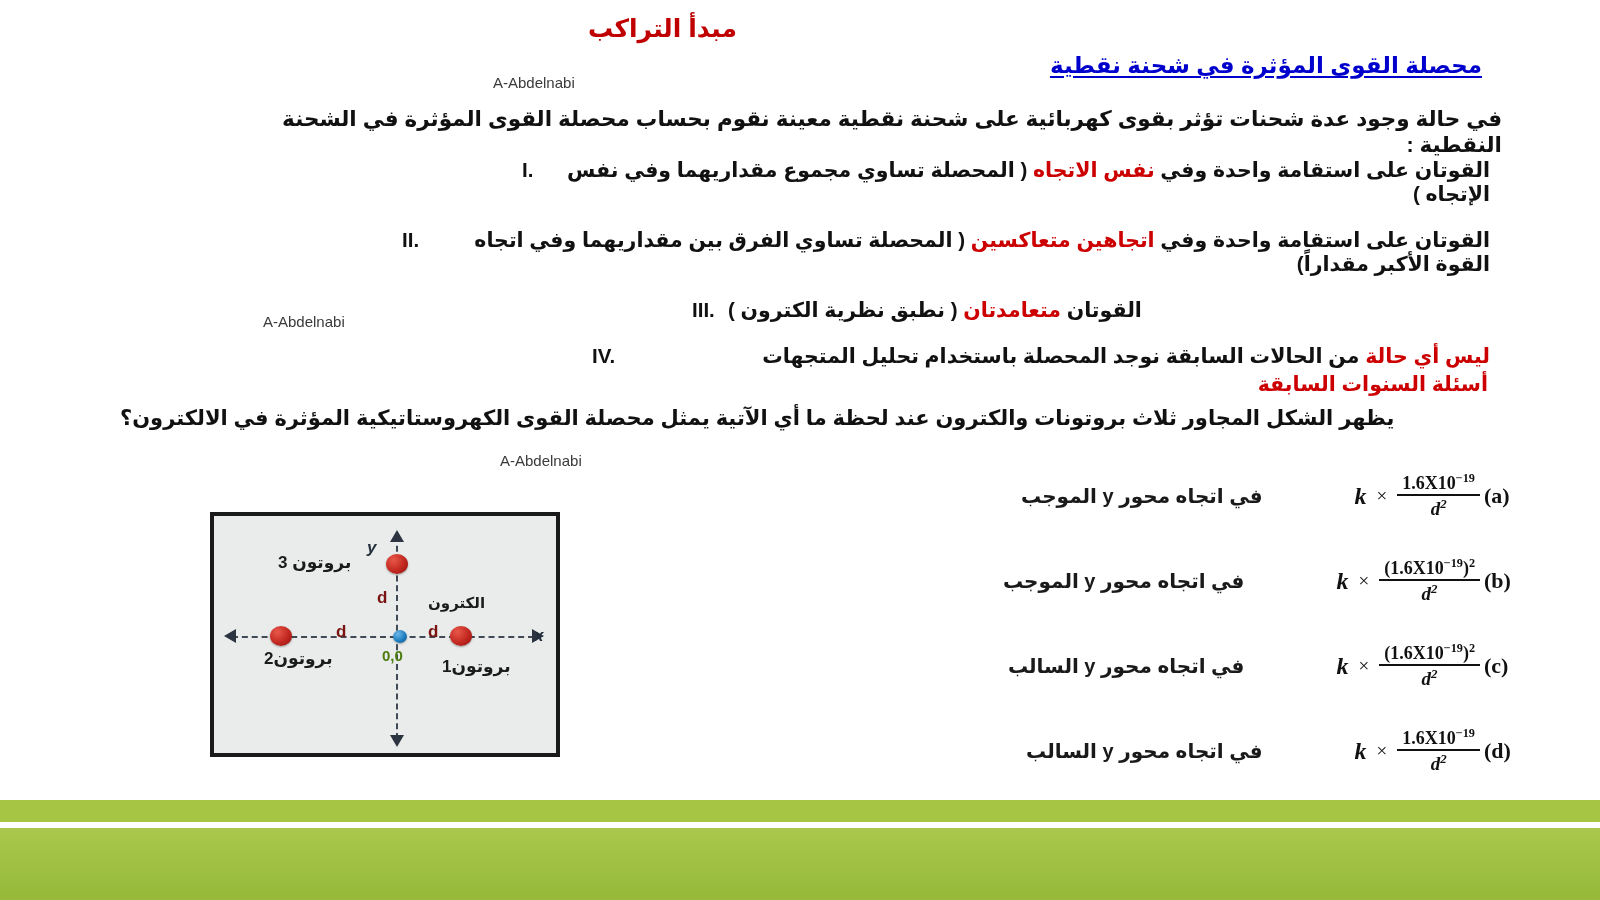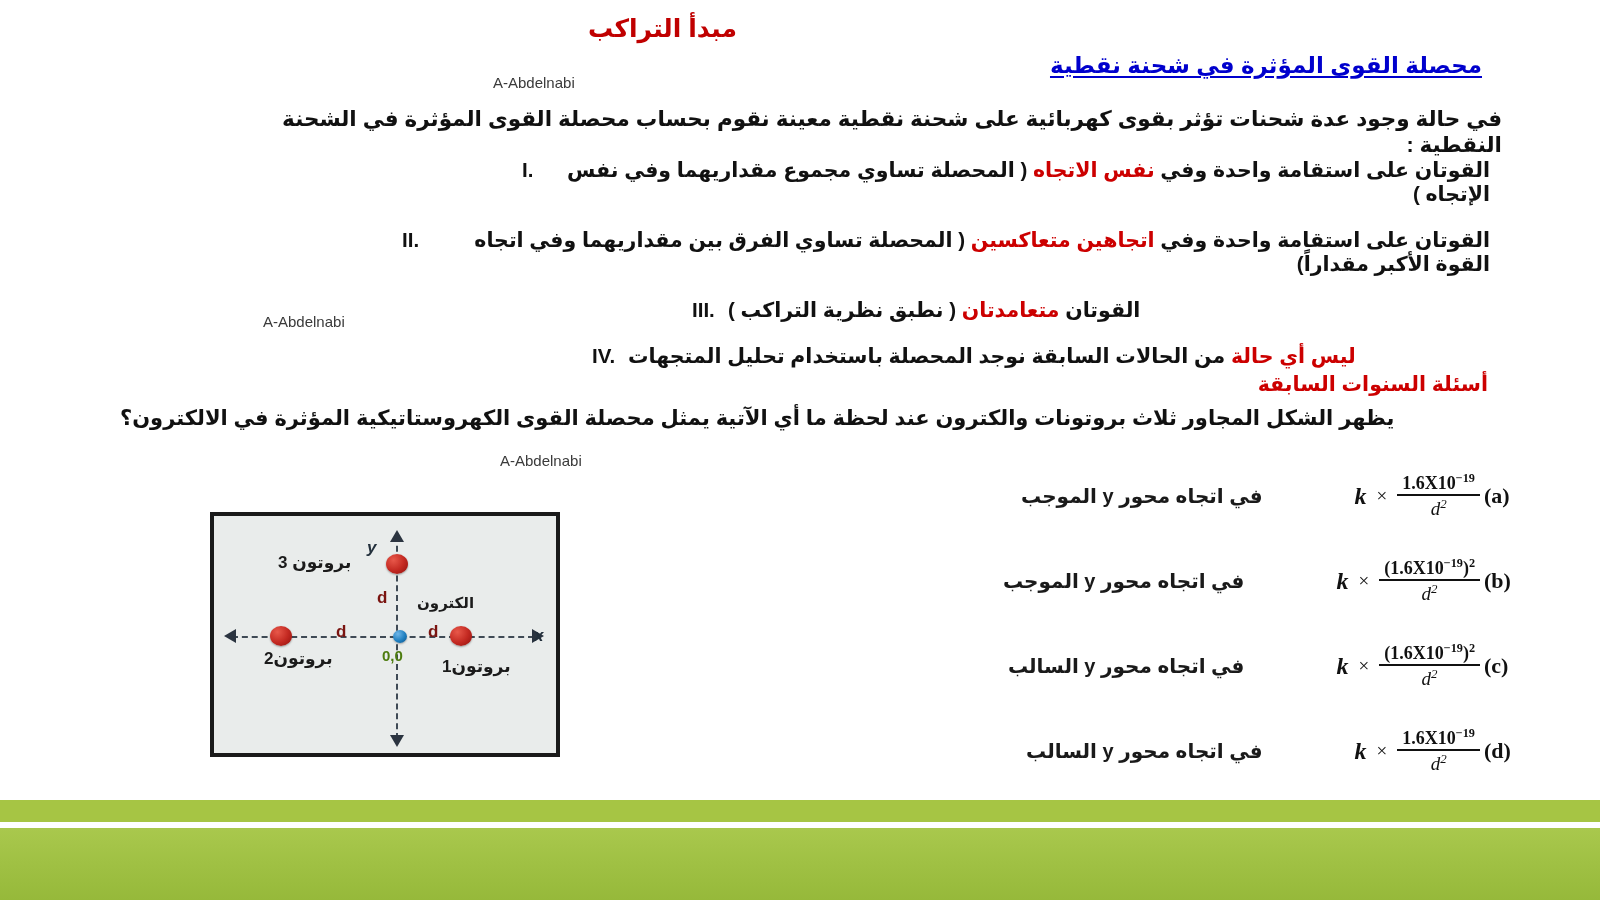--- a/index.html
+++ b/index.html
@@ -90,21 +90,21 @@
   .list-row .body {
     order: 1;
     text-align: right;
     flex: 0 1 auto;
   }
   .r { color: #cc0000; }
 
   .list-row.i1 { padding-left: 260px; }
   .list-row.i2 { padding-left: 140px; }
   .list-row.i3 { padding-left: 430px; }
-  .list-row.i4 { padding-left: 330px; }
+  .list-row.i4 { padding-left: 330px; justify-content: space-between; }
 
   
   .prev-heading {
     position: absolute;
     top: 372px;
     right: 112px;
     color: #cc0000;
     font-size: 20.5px;
     font-weight: bold;
     direction: rtl;
@@ -213,21 +213,21 @@
     font-weight: bold;
     color: #1b1b1b;
     white-space: nowrap;
     direction: rtl;
   }
   .lbl-y  { left: 153px; top: 22px;  font-size: 17px; font-style: italic; color:#23303c; direction: ltr;}
   .lbl-x  { left: 320px; top: 110px; font-size: 17px; font-style: italic; color:#23303c; direction: ltr;}
   .lbl-p3 { left: 64px;  top: 36px;  font-size: 17px; }
   .lbl-p2 { left: 50px;  top: 132px; font-size: 17px; }
   .lbl-p1 { left: 228px; top: 132px; font-size: 17px; margin-top: 8px; }
-  .lbl-el { left: 203px; top: 78px;  font-size: 15px; }
+  .lbl-el { left: 214px; top: 78px;  font-size: 15px; }
   .lbl-00 { left: 168px; top: 131px; font-size: 15px; color:#4d7c0f; direction: ltr;}
   .lbl-d1 { left: 214px; top: 106px; font-size: 17px; color:#7a1410; direction: ltr;}
   .lbl-d2 { left: 122px; top: 106px; font-size: 17px; color:#7a1410; direction: ltr;}
   .lbl-d3 { left: 163px; top: 72px;  font-size: 17px; color:#7a1410; direction: ltr;}
 
   
   .answers {
     position: absolute;
     top: 466px;
     right: 82px;
@@ -284,21 +284,21 @@
     white-space: nowrap;
   }
   .frac .bar {
     height: 2px;
     background: #111;
     width: 100%;
   }
   .frac .den {
     font-size: 19px;
     font-style: italic;
-    font-weight: normal;
+    font-weight: bold;
     padding-top: 1px;
   }
   sup.exp { font-size: 0.68em; }
   .ans-text {
     order: 3;
     font-size: 20px;
     font-weight: bold;
     color: #1a1a1a;
     direction: rtl;
     white-space: nowrap;
@@ -362,21 +362,21 @@
       <span class="body"><span>القوتان على استقامة  واحدة وفي </span><span class="r">نفس الاتجاه</span><span> ( المحصلة تساوي مجموع مقداريهما وفي نفس الإتجاه )</span></span>
     </div>
 
     <div class="list-row i2">
       <span class="marker">II.</span>
       <span class="body"><span>القوتان على استقامة واحدة وفي </span><span class="r">اتجاهين متعاكسين</span><span> ( المحصلة تساوي الفرق بين مقداريهما وفي اتجاه القوة الأكبر مقداراً)</span></span>
     </div>
 
     <div class="list-row i3">
       <span class="marker">III.</span>
-      <span class="body"><span>القوتان </span><span class="r">متعامدتان</span><span> ( نطبق نظرية التراكب )</span></span>
+      <span class="body"><span>القوتان </span><span class="r">متعامدتان</span><span> ( نطبق نظرية الكترون )</span></span>
     </div>
 
     <div class="list-row i4">
       <span class="marker">IV.</span>
       <span class="body"><span></span><span class="r">ليس أي حالة</span><span> من الحالات السابقة نوجد المحصلة باستخدام  تحليل المتجهات</span></span>
     </div>
 
   </div>
 
   <div class="prev-heading">أسئلة السنوات السابقة</div>

